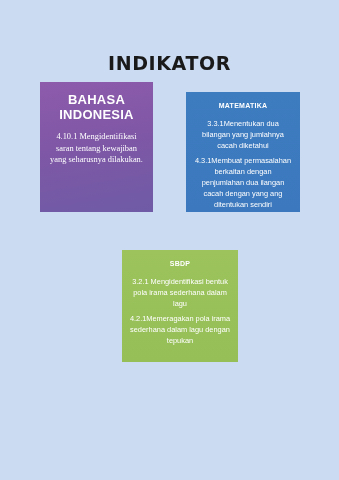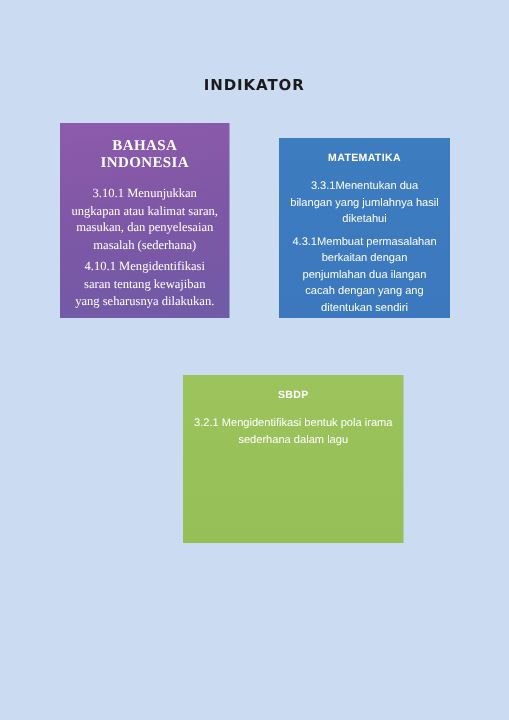--- a/index.html
+++ b/index.html
@@ -20,21 +20,21 @@
     inset: 0;
     width: 339px;
     height: 480px;
   }
   .page-title {
     position: absolute;
     top: 52px;
     left: 0;
     width: 339px;
     text-align: center;
-    font-size: 10px;
+    font-size: 19px;
     font-weight: bold;
     letter-spacing: 0.6px;
     color: #1a1a1a;
     font-family: "DejaVu Sans", sans-serif;
   }
   .card {
     position: absolute;
     box-sizing: border-box;
     text-align: center;
     color: #ffffff;
@@ -58,22 +58,22 @@
 
   
   .card-bahasa {
     left: 40px;
     top: 82px;
     width: 113px;
     height: 130px;
     background: linear-gradient(170deg, #8e5bab 0%, #7f57a6 45%, #6f5ba6 100%);
   }
   .card-bahasa .card-title {
-    font-family: Liberation Serif, serif;
-    font-size: 10px;
+    font-family: Liberation Sans, sans-serif;
+    font-size: 13px;
   }
   .card-bahasa .card-line {
     font-family: "Liberation Serif", serif;
     font-size: 8.4px;
     line-height: 11.5px;
   }
 
   
   .card-matematika {
     left: 186px;
@@ -83,45 +83,45 @@
     background: linear-gradient(180deg, #3e7cc0 0%, #3b78bd 100%);
   }
   .card-matematika .card-title {
     font-size: 7px;
   }
 
   
   .card-sbdp {
     left: 122px;
     top: 250px;
-    width: 147px;
+    width: 116px;
     height: 112px;
     background: linear-gradient(180deg, #9cc35c 0%, #96bf58 100%);
   }
   .card-sbdp .card-title {
     font-size: 7px;
   }
 </style>
 </head>
 <body>
 
 <div class="page">
 
   <div class="page-title">INDIKATOR</div>
 
   <div class="card card-bahasa">
     <div class="card-title">BAHASA INDONESIA</div>
-    <div class="card-line">3.10.1 Menunjukkan ungkapan atau kalimat saran, masukan, dan penyelesaian masalah (sederhana)</div>
     <div class="card-line">4.10.1 Mengidentifikasi saran tentang kewajiban yang seharusnya dilakukan.</div>
   </div>
 
   <div class="card card-matematika">
     <div class="card-title">MATEMATIKA</div>
-    <div class="card-line">3.3.1Menentukan dua bilangan yang jumlahnya hasil diketahui</div>
+    <div class="card-line">3.3.1Menentukan dua bilangan yang jumlahnya cacah diketahui</div>
     <div class="card-line">4.3.1Membuat permasalahan berkaitan dengan penjumlahan dua  ilangan cacah dengan yang ang ditentukan sendiri</div>
   </div>
 
   <div class="card card-sbdp">
     <div class="card-title">SBDP</div>
     <div class="card-line">3.2.1  Mengidentifikasi bentuk pola irama sederhana dalam lagu</div>
+    <div class="card-line">4.2.1Memeragakan pola irama sederhana dalam lagu dengan tepukan</div>
   </div>
 
 </div>
 
 </body></html>

